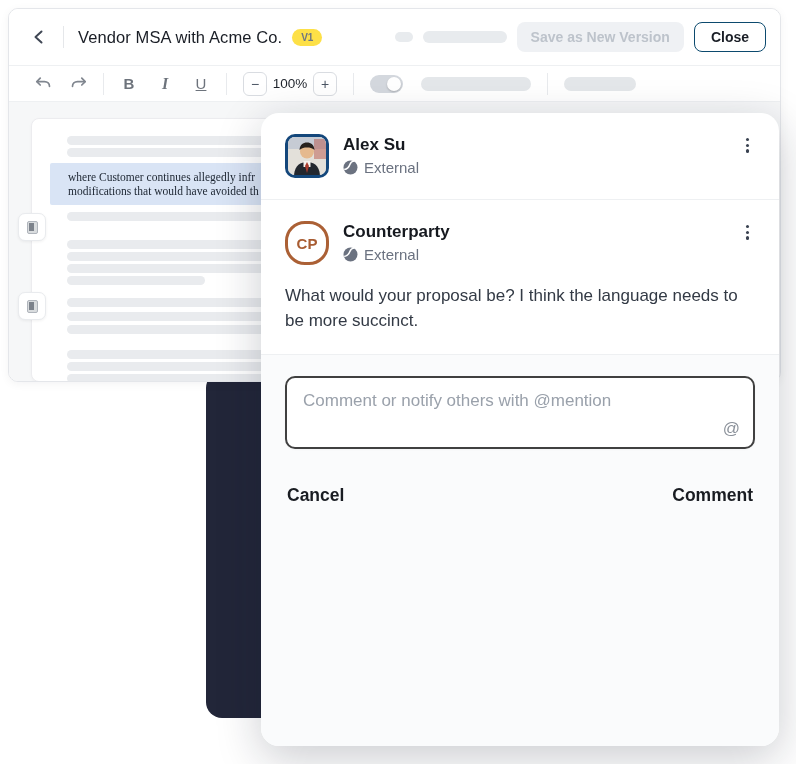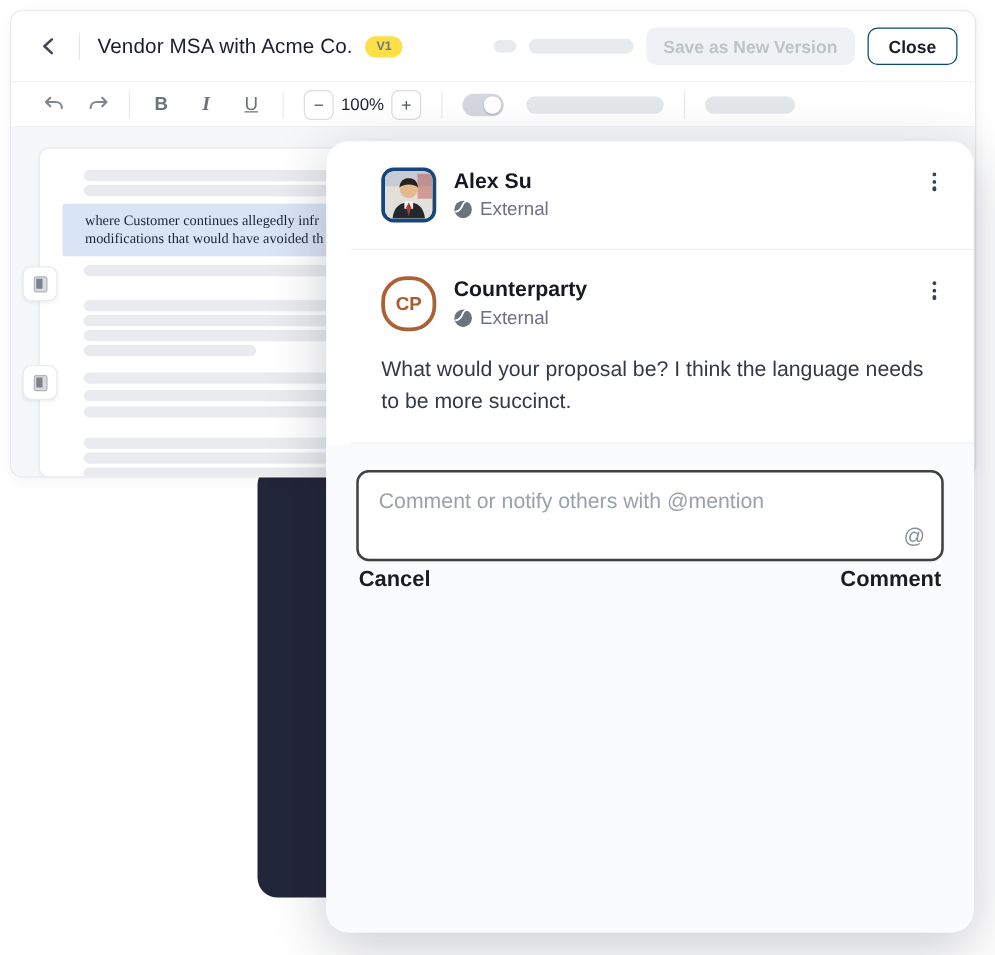--- a/index.html
+++ b/index.html
@@ -67,21 +67,21 @@
 
   
   .panel { position:absolute; left:261px; top:113px; width:518px; height:633px; background:#fff;
     border-radius:18px; box-shadow:0 12px 45px rgba(20,25,40,.22); overflow:hidden; z-index:5;
     display:flex; flex-direction:column; }
   .panel-header { padding:30px 24px 0 24px; height:157px; background:#fcfcfd; border-bottom:1px solid #eef0f2; }
   .panel-title { font-size:20px; font-weight:600; color:#16191f; letter-spacing:.1px; }
   .panel-header .sk-line1 { width:156px; height:12px; border-radius:6px; background:#eceef1; margin-top:28px; }
   .panel-header .sk-line2 { width:118px; height:12px; border-radius:6px; background:#eceef1; margin-top:14px; }
 
-  .comment { padding:21px 24px; border-bottom:1px solid #eef0f2;margin-left:20px; }
+  .comment { padding:21px 24px; border-bottom:1px solid #eef0f2; }
   .comment-head { display:flex; align-items:flex-start; gap:14px; }
   .avatar { width:44px; height:44px; border-radius:10px; flex:none; display:flex; align-items:center;
     justify-content:center; overflow:hidden; }
   .avatar-photo { border:3px solid #14477b; background:#dfe3e8; }
   .avatar-photo svg { display:block; }
   .avatar-cp { border:3.5px solid #ab6035; background:#fff; color:#a85c32; font-size:15px; font-weight:700; border-radius:20px; }
   .who { padding-top:1px; }
   .author { font-size:17px; font-weight:600; color:#16191f; }
   .meta { display:flex; align-items:center; gap:6px; margin-top:4px; color:#6b7280; }
   .meta-label { font-size:15px; color:#6b7280; }
@@ -89,21 +89,21 @@
   .kebab i { width:3.2px; height:3.2px; border-radius:50%; background:#394150; }
   .comment-text { margin-top:19px; font-size:17px; line-height:1.45; color:#333a45; max-width:470px; }
 
   .panel-footer { flex:1; background:#fafbfc; padding:21px 24px 0 24px; }
   .composer { position:relative; background:#fff; border:2px solid #404040; border-radius:10px;
     box-shadow:0 1px 2px rgba(0,0,0,.03); height:73px; }
   .composer textarea { width:100%; height:100%; border:none; outline:none; resize:none; background:transparent;
     font-family:"Liberation Sans", sans-serif; font-size:17px; color:#333a45; padding:13px 40px 10px 16px; }
   .composer textarea::placeholder { color:#9aa1ab; }
   .mention-icon { position:absolute; right:13px; bottom:8px; font-size:17px; color:#8b919a; cursor:pointer; }
-  .footer-actions { display:flex; justify-content:space-between; align-items:flex-end; }
+  .footer-actions { display:flex; justify-content:space-between; align-items:flex-end; margin-top:32px; }
   .text-btn { font-size:17.5px; font-weight:600; color:#191c22; cursor:pointer; background:none; border:none;
     font-family:"Liberation Sans", sans-serif; padding:4px 2px; }
 </style>
 </head>
 <body>
 
 <div class="stage">
 
   <div class="navy-backdrop"></div>
 

